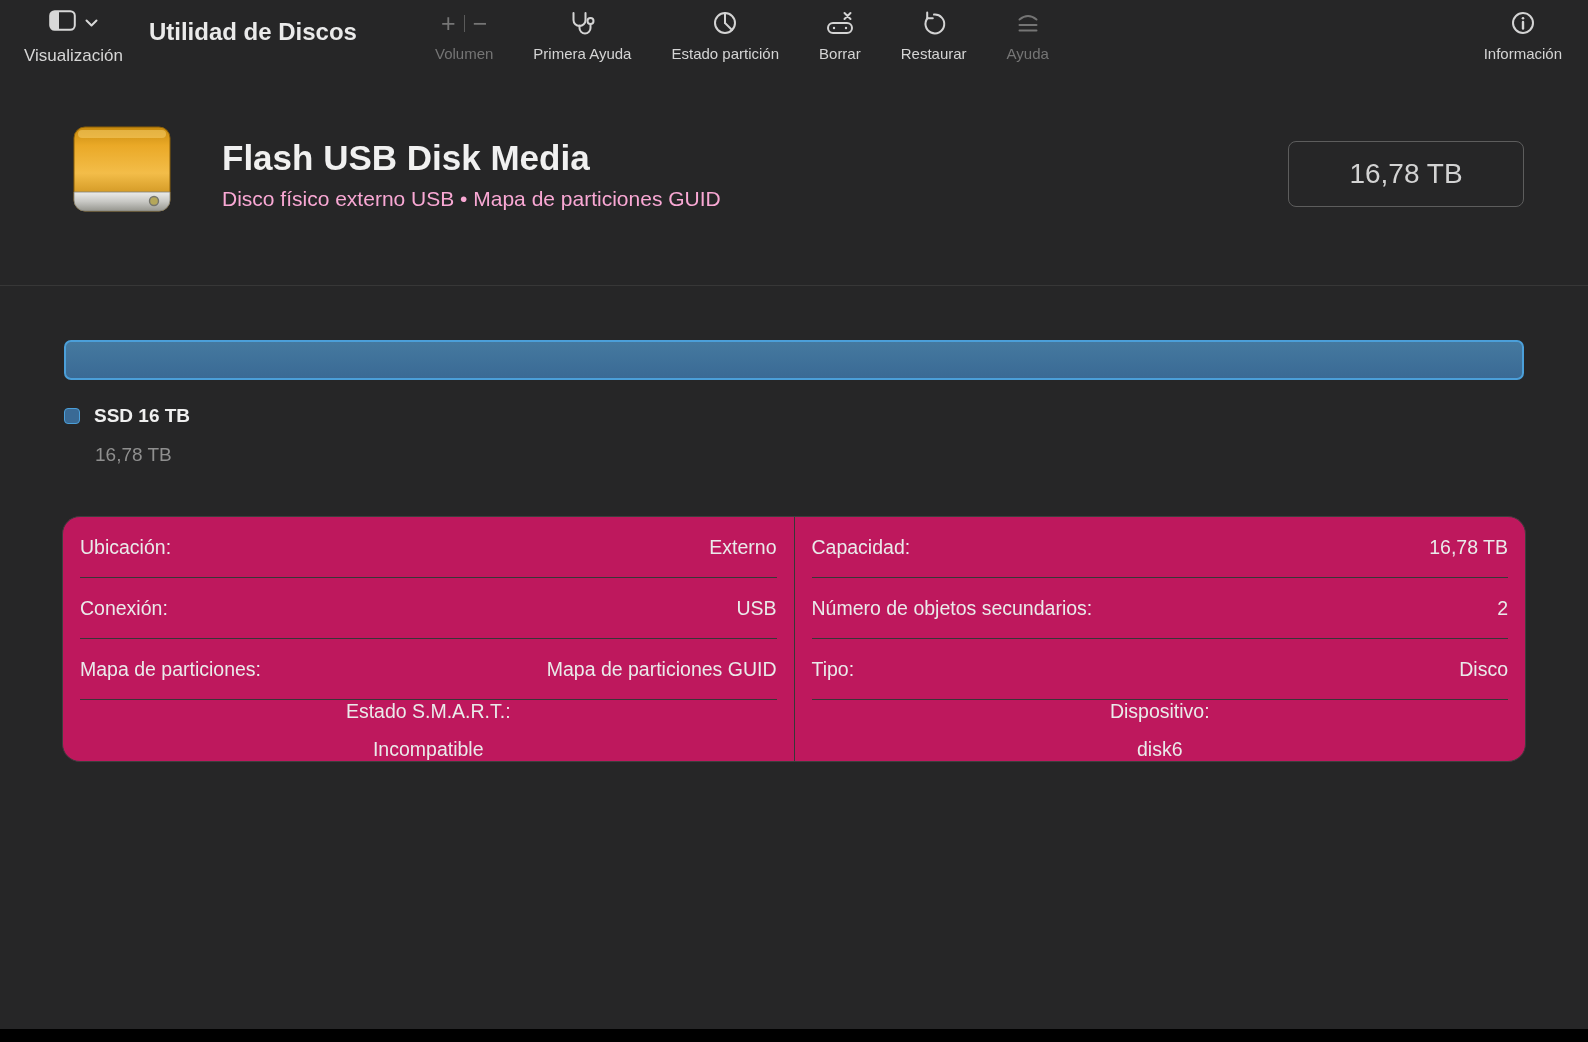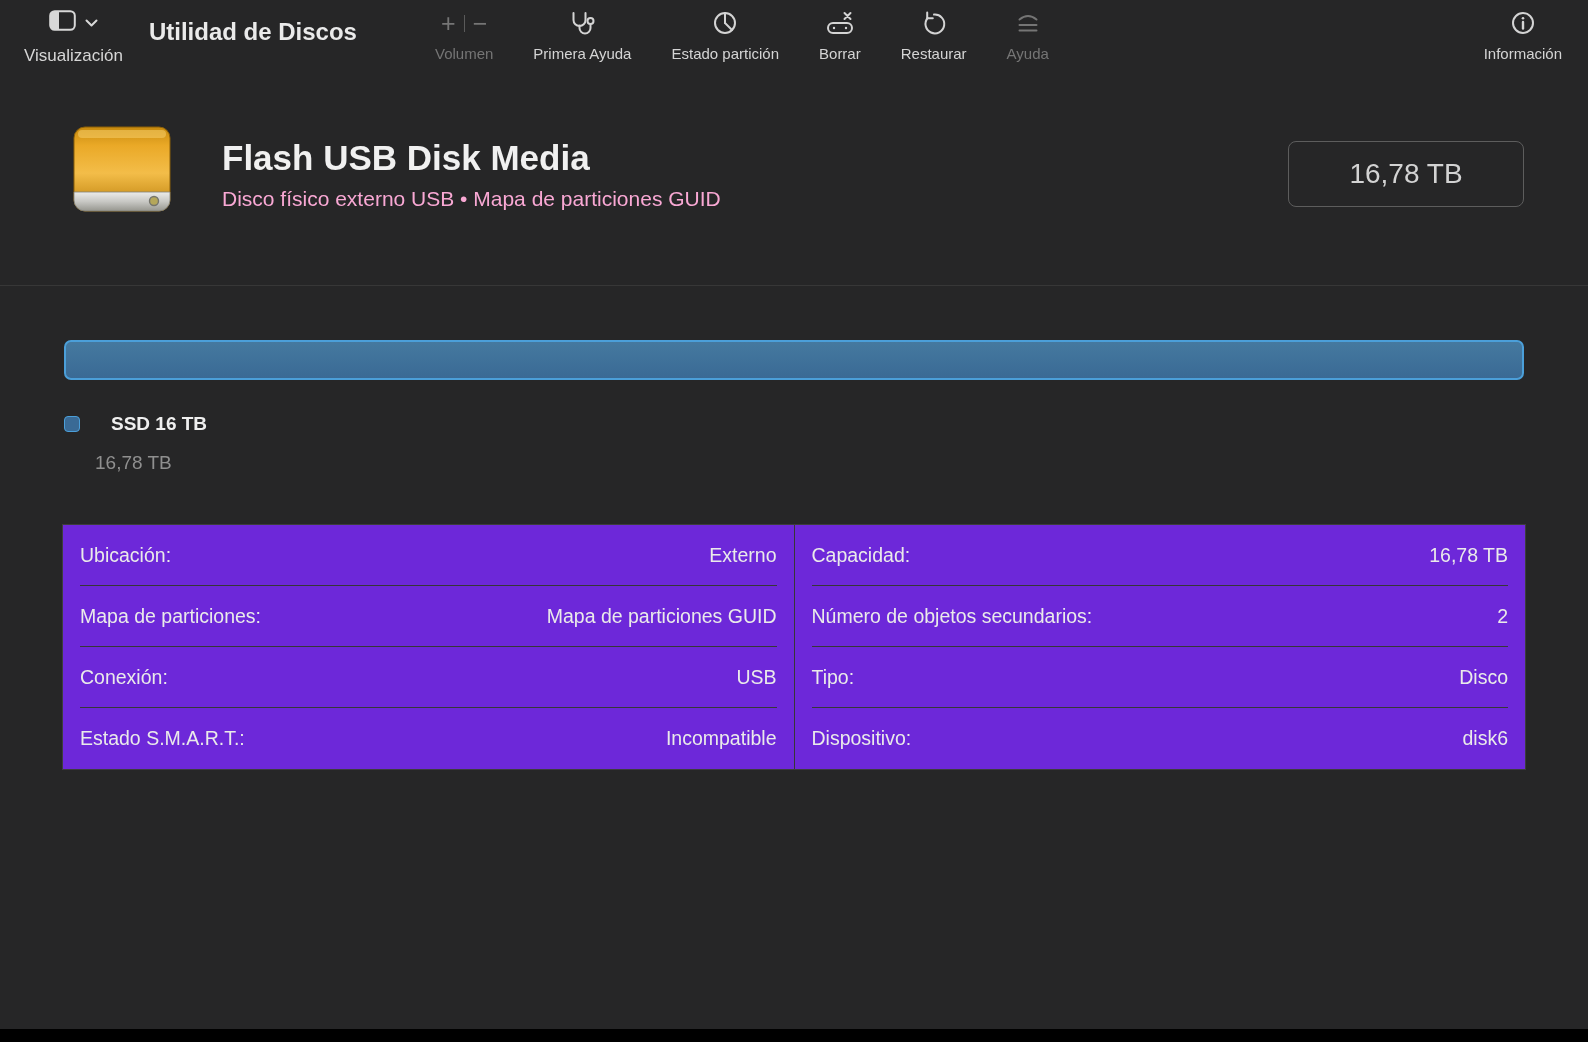--- a/index.html
+++ b/index.html
@@ -59,42 +59,42 @@
 
   .section-divider { border: none; border-top: 1px solid #373737; margin: 53px 0 0 0; }
 
   
   .partition { margin: 54px 64px 0 64px; }
   .part-bar {
     height: 40px; border-radius: 7px;
     border: 2px solid #4b9fd9;
     background: linear-gradient(180deg, #45799f 0%, #3a6a95 100%);
   }
-  .legend { display: flex; align-items: center; gap: 31px; margin-top: 33px; }
+  .legend { display: flex; align-items: center; gap: 14px; margin-top: 25px; }
   .swatch { width: 16px; height: 16px; border-radius: 4px; border: 1.5px solid #4b9fd9; background: #3a6a95; }
   .legend-name { font-size: 19px; font-weight: 700; color: #efefef; }
   .legend-size { font-size: 19px; color: #8f8f8f; margin: 17px 0 0 31px; }
 
   
   .details {
     display: flex;
     margin: 50px 62px 0 62px;
     border: 1px solid #3d3d3d;
-    border-radius: 0;
-    background: #6d28d9;
+    border-radius: 18px;
+    background: #be185d;
     overflow: hidden;
   }
   .dcol { flex: 1; display: flex; flex-direction: column; }
   .drow {
     display: flex; justify-content: space-between; align-items: center;
     height: 61px; margin: 0 17px;
     border-bottom: 1px solid #373737;
     font-size: 19.5px;
   }
-  .dcol .drow:last-child { border-bottom: none; }
+  .dcol .drow:last-child { border-bottom: none; flex-direction: column; }
   .drow .dlabel { color: #eaeaea; }
   .drow .dvalue { color: #eaeaea; text-align: center; }
   .vdiv { width: 1px; background: #373737; }
 
   .bottom-strip { position: absolute; left: 0; right: 0; bottom: 0; height: 13px; background: #000; }
 </style>
 </head>
 <body>
 
 <header class="toolbar">
@@ -245,28 +245,28 @@
 </section>
 
 <section class="details">
 
   <div class="dcol">
     <div class="drow">
       <span class="dlabel">Ubicación:</span>
       <span class="dvalue">Externo</span>
     </div>
     <div class="drow">
+      <span class="dlabel">Conexión:</span>
+      <span class="dvalue">USB</span>
+    </div>
+    <div class="drow">
       <span class="dlabel">Mapa de particiones:</span>
       <span class="dvalue">Mapa de particiones GUID</span>
     </div>
     <div class="drow">
-      <span class="dlabel">Conexión:</span>
-      <span class="dvalue">USB</span>
-    </div>
-    <div class="drow">
       <span class="dlabel">Estado S.M.A.R.T.:</span>
       <span class="dvalue">Incompatible</span>
     </div>
   </div>
 
   <div class="vdiv"></div>
 
   <div class="dcol">
     <div class="drow">
       <span class="dlabel">Capacidad:</span>

